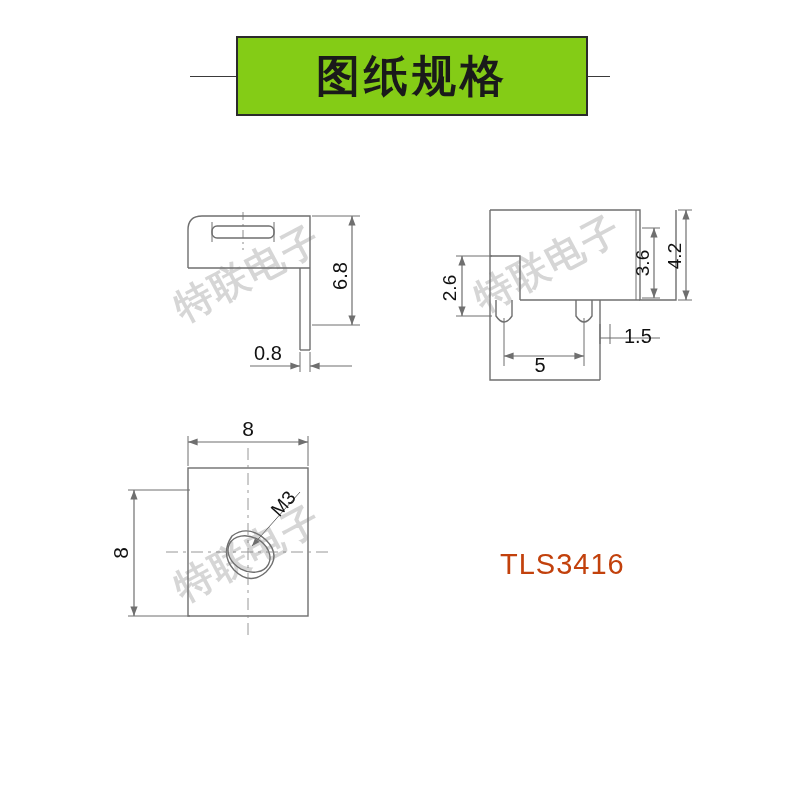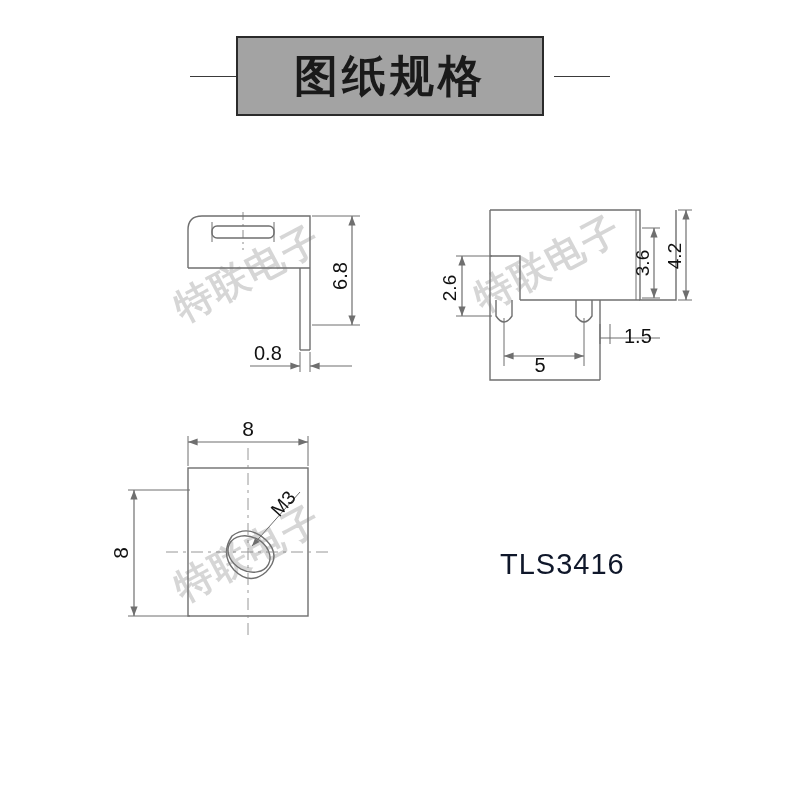--- a/index.html
+++ b/index.html
@@ -31,25 +31,25 @@
     top: 40px;
     height: 1px;
     background: #3a3a3a;
   }
   .title-rule.left { left: 190px; width: 56px; }
   .title-rule.right { left: 554px; width: 56px; }
   .title-box {
     position: absolute;
     left: 236px;
     top: 0px;
-    width: 308px;
+    width: 352px;
     height: 80px;
     border: 2px solid #2b2b2b;
     box-sizing: border-box;
-    background: #a3a3a3;
+    background: #84cc16;
     display: flex;
     align-items: center;
     justify-content: center;
   }
   .title-text {
     font-size: 44px;
     font-weight: bold;
     letter-spacing: 4px;
     color: #1a1a1a;
     font-family: "DejaVu Sans", sans-serif;
@@ -61,21 +61,21 @@
     width: 800px;
     height: 800px;
   }
   svg { display: block; }
   
   .part-label {
     position: absolute;
     left: 500px;
     top: 548px;
     font-size: 29px;
-    color: #0f172a;
+    color: #c2410c;
     letter-spacing: 1px;
     font-family: "Liberation Sans", sans-serif;
   }
   
   .wm {
     position: absolute;
     color: rgba(120,120,120,0.30);
     font-size: 38px;
     font-weight: bold;
     font-family: "DejaVu Sans", sans-serif;

